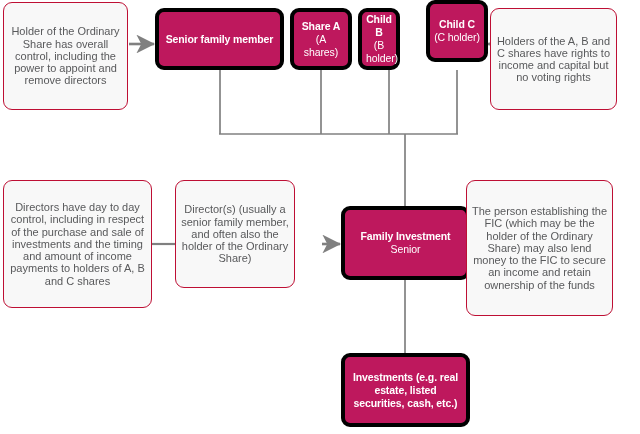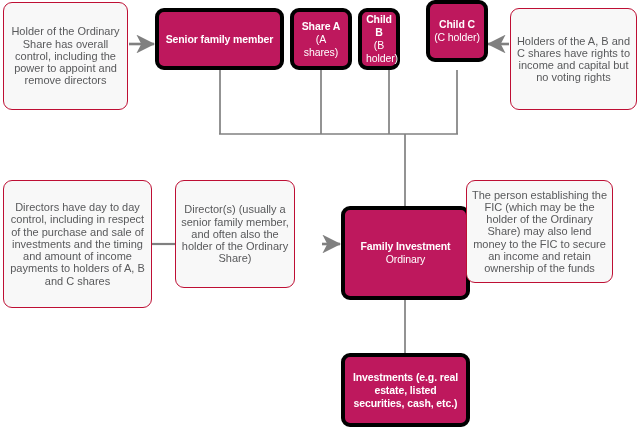--- a/index.html
+++ b/index.html
@@ -117,41 +117,41 @@
     </span>
   </div>
 
   <div class="node entity" style="left:426px;top:0;width:62px;height:62px;">
     <span class="txt">
       <span>Child C</span>
       <span class="sub">(C holder)</span>
     </span>
   </div>
 
-  <div class="node callout" style="left:510px;top:8px;width:127px;height:102px;text-align:center;">
+  <div class="node callout" style="left:490px;top:8px;width:127px;height:102px;text-align:center;">
     <span class="txt">Holders of the A, B and C shares have rights to income and capital but
 no voting rights</span>
   </div>
 
   <div class="node callout" style="left:3px;top:180px;width:149px;height:128px;justify-content:center;">
     <span class="txt">Directors have day to day control, including in respect of the purchase and sale of investments and the timing and amount of income payments to holders of A, B and C shares</span>
   </div>
 
   <div class="node callout" style="left:175px;top:180px;width:120px;height:108px;">
     <span class="txt">Director(s) (usually a senior family member, and often also the holder of the Ordinary Share)</span>
   </div>
 
-  <div class="node entity" style="left:341px;top:206px;width:129px;height:94px;">
+  <div class="node entity" style="left:341px;top:206px;width:129px;height:74px;">
     <span class="txt">
       <span>Family Investment</span>
-      <span class="sub">Ordinary</span>
+      <span class="sub">Senior</span>
     </span>
   </div>
 
-  <div class="node callout" style="left:466px;top:180px;width:147px;height:103px;">
+  <div class="node callout" style="left:466px;top:180px;width:147px;height:136px;">
     <span class="txt">The person establishing the FIC (which may be the holder of the Ordinary Share) may also lend money to the FIC to secure an income and retain ownership of the funds</span>
   </div>
 
   <div class="node entity" style="left:341px;top:353px;width:129px;height:74px;">
     <span class="txt">Investments (e.g. real estate, listed securities, cash, etc.)</span>
   </div>
 
 </div>
 
 </body></html>

